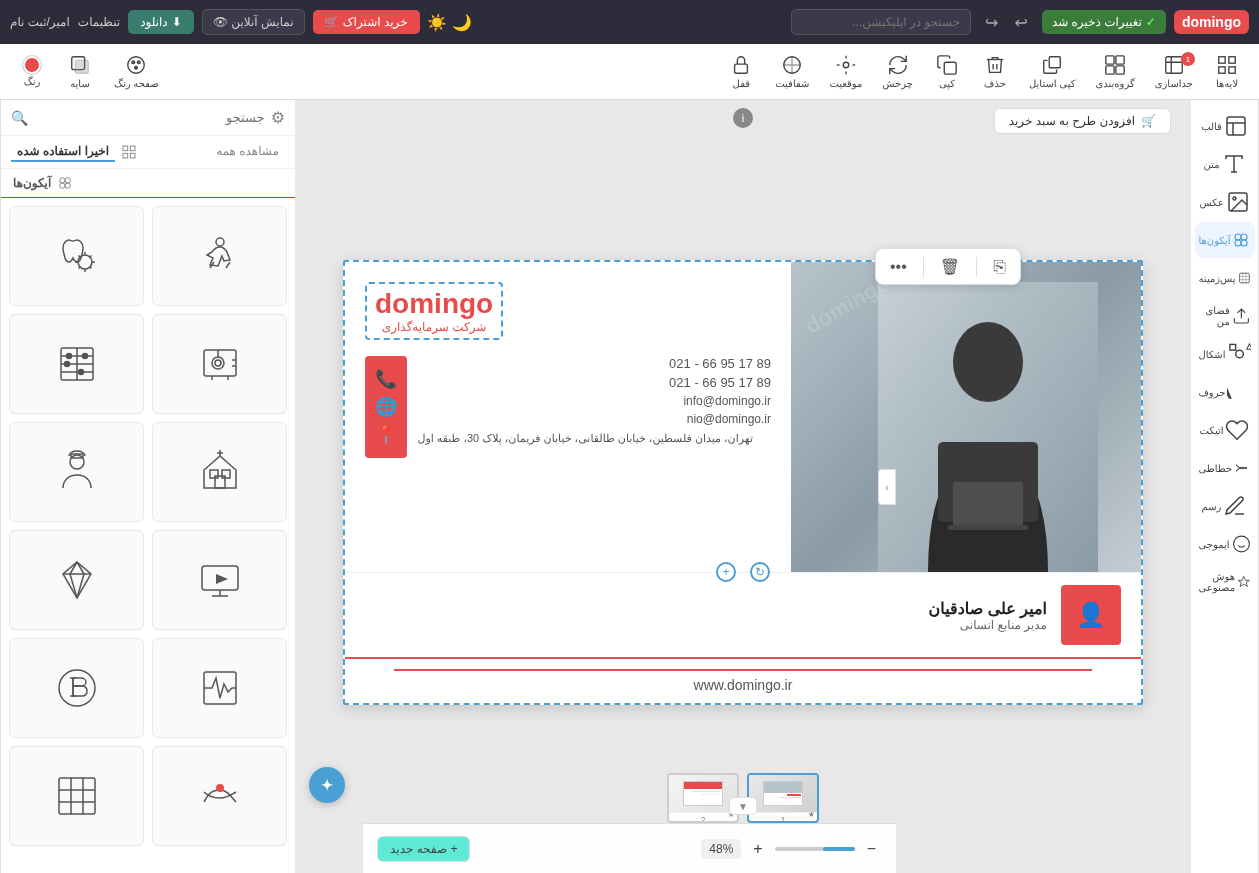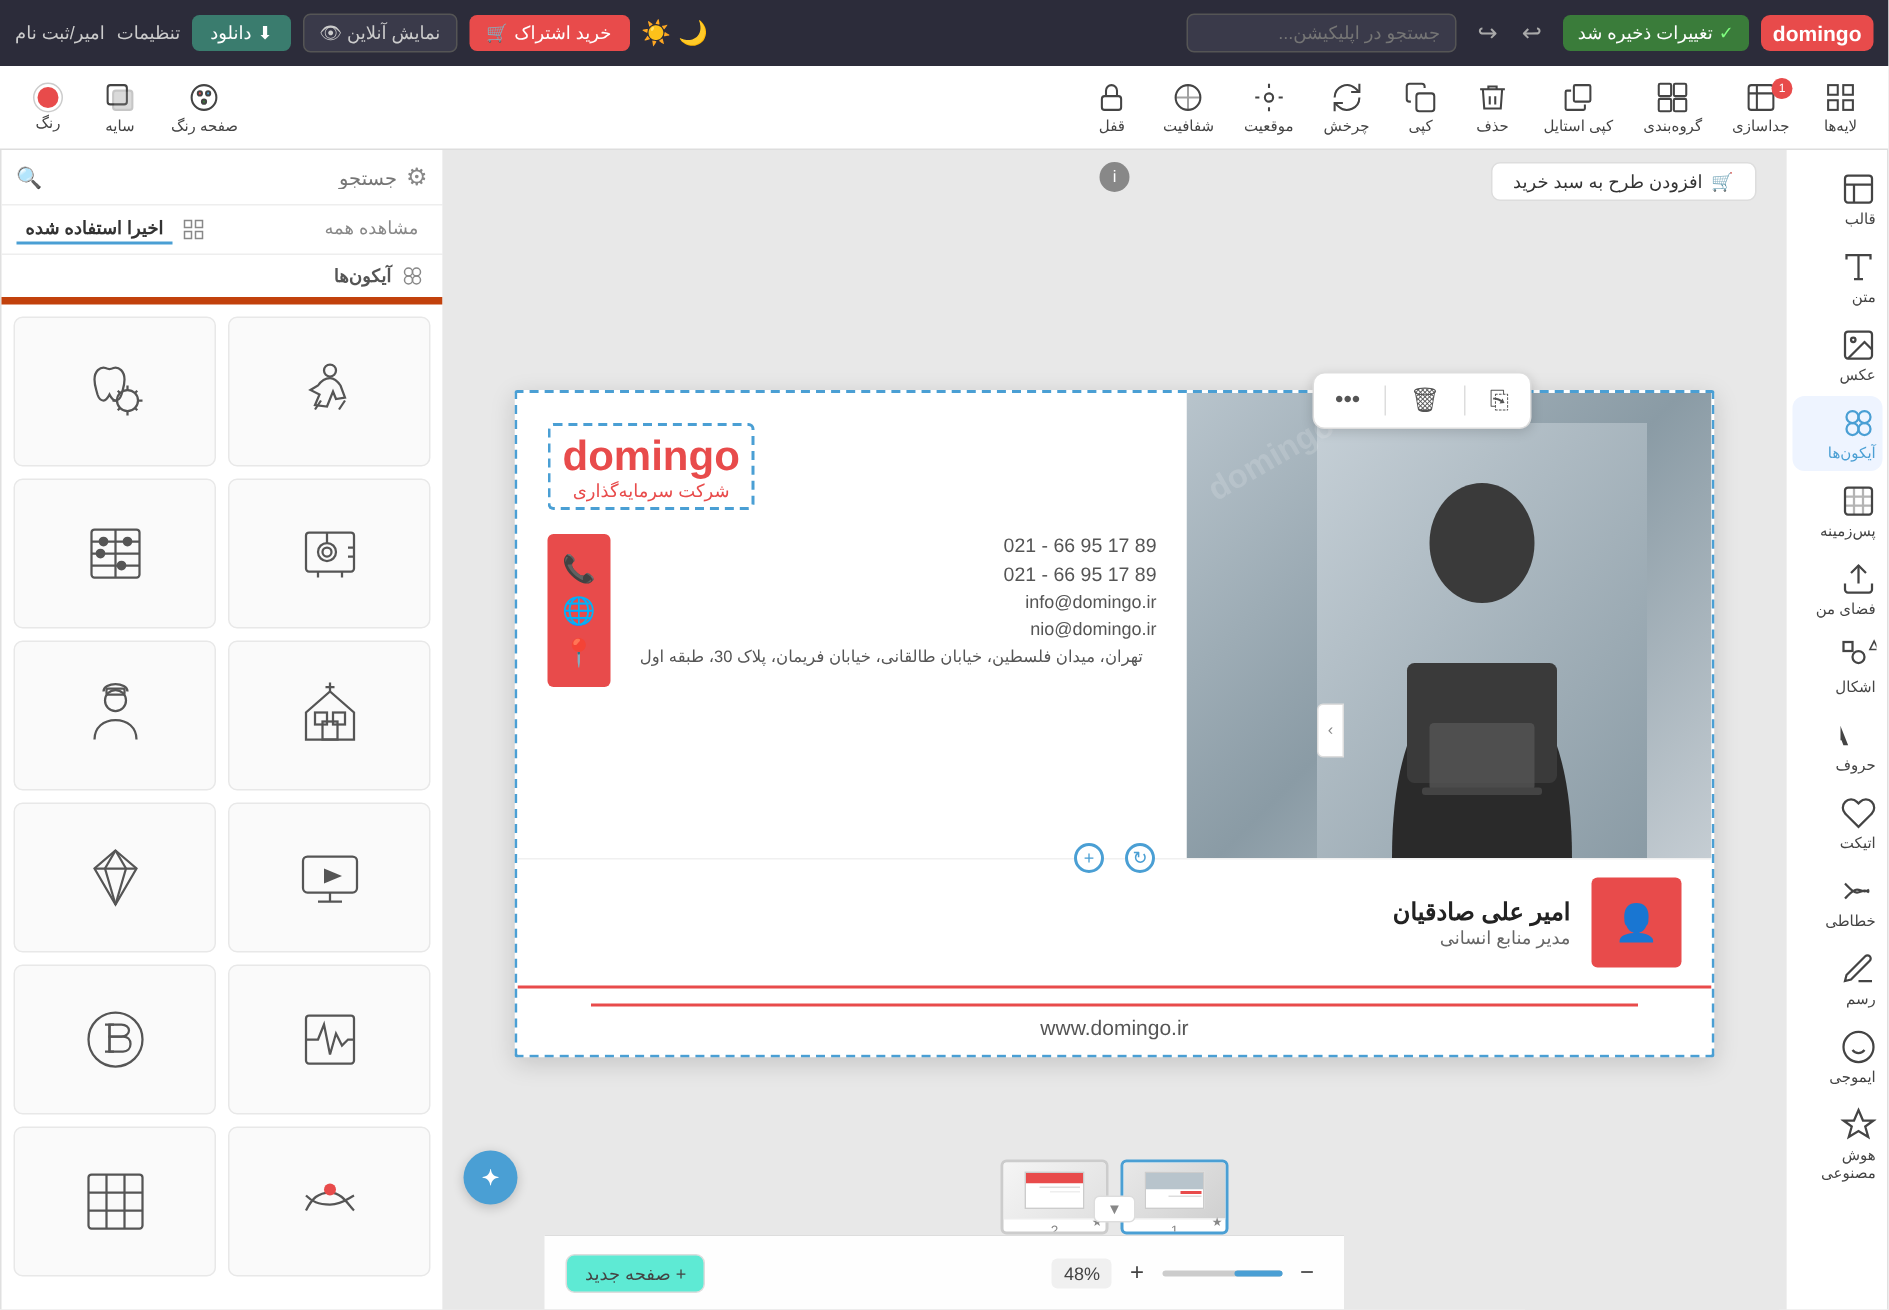--- a/index.html
+++ b/index.html
@@ -340,21 +340,21 @@
     .bc-contact-email {
       font-size: 12px;
       color: #555;
       text-align: right;
       margin-bottom: 4px;
       direction: ltr;
     }
     .bc-address {
       font-size: 11px;
       color: #555;
-      text-align: center;
+      text-align: left;
       line-height: 1.5;
       direction: rtl;
     }
     .bc-icons-col {
       display: flex;
       flex-direction: column;
       gap: 6px;
       background: #e84b4b;
       padding: 12px 10px;
       border-radius: 4px;
@@ -489,21 +489,22 @@
       background: white;
       border-right: 1px solid #e0e0e0;
       display: flex;
       flex-direction: column;
       align-items: center;
       padding: 8px 0;
       gap: 2px;
     }
     .sidebar-item {
       display: flex;
-      flex-direction: column;
+      flex-direction: row;
+      align-items: center;
       justify-content: center;
       width: 60px;
       padding: 6px 4px;
       cursor: pointer;
       border-radius: 8px;
       gap: 2px;
       color: #444;
       font-size: 10px;
       position: relative;
     }
@@ -1071,21 +1072,21 @@
         <svg width="16" height="16" viewBox="0 0 24 24" fill="none" stroke="#888" stroke-width="1.5">
             <rect x="3" y="3" width="7" height="7"></rect>
             <rect x="14" y="3" width="7" height="7"></rect>
             <rect x="3" y="14" width="7" height="7"></rect>
             <rect x="14" y="14" width="7" height="7"></rect>
           </svg>
         <span class="panel-tab active">اخیرا استفاده شده</span>
       </div>
     </div>
 
-    <div style="display:flex;align-items:center;justify-content:flex-start;padding:6px 12px;gap:6px;border-bottom:5px solid #c2410c">
+    <div style="display:flex;align-items:center;justify-content:flex-end;padding:6px 12px;gap:6px;border-bottom:1px solid #c2410c">
       <svg width="16" height="16" viewBox="0 0 24 24" fill="none" stroke="#888" stroke-width="1.5">
           <circle cx="8" cy="8" r="4"></circle>
           <circle cx="16" cy="8" r="4"></circle>
           <circle cx="8" cy="16" r="4"></circle>
           <circle cx="16" cy="16" r="4"></circle>
         </svg>
       <span style="font-size:12px;color:#555;font-weight:bold">آیکون‌ها</span>
     </div>
 
     <div class="panel-content">

